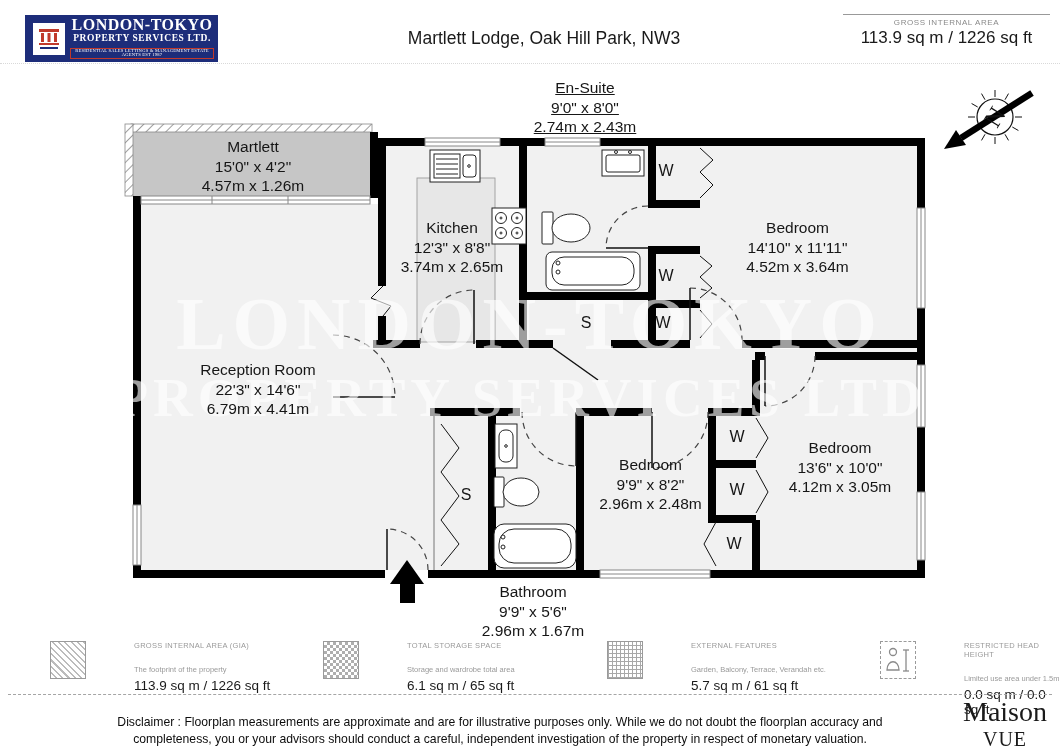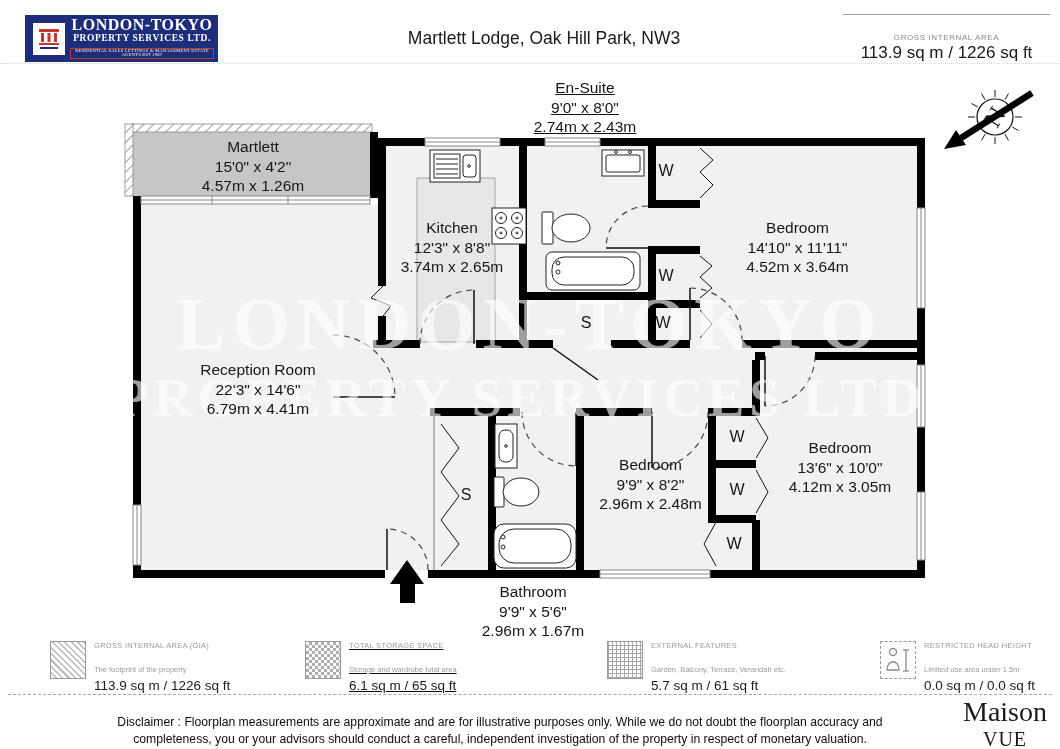--- a/index.html
+++ b/index.html
@@ -7,35 +7,35 @@
         font-family:"Liberation Sans",sans-serif;color:#111;}
   
   .logo{position:absolute;left:25px;top:15px;width:193px;height:47px;background:#1d2d7a;
         display:flex;align-items:center;padding:0;}
   .emblem{width:32px;height:32px;background:#fff;margin:0 5px 0 8px;display:flex;align-items:center;justify-content:center;}
   .logo-text{flex:1;text-align:center;color:#fff;font-family:"Liberation Serif",serif;line-height:1.05;padding-right:4px;}
   .logo-line1{font-size:16px;font-weight:bold;letter-spacing:.5px;}
   .logo-line2{font-size:9.5px;font-weight:bold;letter-spacing:.6px;}
   .logo-tagline{font-size:4.6px;letter-spacing:.2px;margin-top:2px;border:1px solid #c0392b;display:inline-block;padding:0 1px;}
   .title{position:absolute;left:244px;top:28px;width:600px;text-align:center;font-size:17.5px;color:#1a1a1a;}
-  .gia{position:absolute;left:843px;top:14px;width:207px;text-align:center;border-top:1px solid #999;padding-top:18px;}
+  .gia{position:absolute;left:843px;top:14px;width:207px;text-align:center;border-top:1px solid #999;padding-top:3px;}
   .gia-label{font-size:8px;color:#8a8a8a;letter-spacing:.6px;}
   .gia-value{font-size:17px;color:#1a1a1a;margin-top:1px;}
   .header-rule{position:absolute;left:0;top:63px;width:1060px;border-top:1px dotted #d9d9d9;}
   
   .plan-svg{position:absolute;left:0;top:0;}
   .room-label{position:absolute;text-align:center;font-size:15.5px;line-height:19.5px;color:#161616;}
   .letter{position:absolute;width:20px;height:20px;text-align:center;font-size:16px;color:#161616;}
   .watermark{position:absolute;left:0;width:1060px;text-align:center;
              font-family:"Liberation Serif",serif;font-weight:bold;color:rgba(255,255,255,.62);
              white-space:nowrap;pointer-events:none;}
   .wm1{top:282px;font-size:74px;letter-spacing:7px;}
   .wm2{top:366px;font-size:55px;letter-spacing:5px;}
   
-  .legend-item{position:absolute;top:641px;display:flex;}
+  .legend-item{position:absolute;top:641px;display:flex;gap:40px;}
   .swatch{width:34px;height:36px;background:#fff;border:1px solid #9a9a9a;flex:0 0 auto;}
   .sw-hatch{background:repeating-linear-gradient(45deg,#ffffff 0 3px,#bcbcbc 3px 4.5px);}
   .sw-checker{background-color:#fff;border:1px solid #9a9a9a;
     background-image:linear-gradient(45deg,#aeaeae 25%,transparent 25%,transparent 75%,#aeaeae 75%),
                      linear-gradient(45deg,#aeaeae 25%,transparent 25%,transparent 75%,#aeaeae 75%);
     background-size:6px 6px;background-position:0 0,3px 3px;}
   .sw-grid{background:repeating-linear-gradient(0deg,#a8a8a8 0 1px,transparent 1px 4px),
                       repeating-linear-gradient(90deg,#a8a8a8 0 1px,transparent 1px 4px);}
   .sw-person{border:1px dashed #9a9a9a;display:flex;align-items:center;justify-content:center;background:#fff;}
   .legend-txt{margin-left:8px;}
@@ -333,21 +333,21 @@
   <div class="letter" style="left:456px;top:486px;">S</div>
 
   <div class="legend-item" style="left:50px;">
     <div class="swatch sw-hatch"></div>
     <div class="legend-txt">
       <div class="legend-label">GROSS INTERNAL AREA (GIA)</div>
       <div class="legend-sub">The footprint of the property</div>
       <div class="legend-value">113.9 sq m / 1226 sq ft</div>
     </div>
   </div>
-  <div class="legend-item" style="left:305px;text-decoration:underline;">
+  <div class="legend-item" style="left:323px;">
     <div class="swatch sw-checker"></div>
     <div class="legend-txt">
       <div class="legend-label">TOTAL STORAGE SPACE</div>
       <div class="legend-sub">Storage and wardrobe total area</div>
       <div class="legend-value">6.1 sq m / 65 sq ft</div>
     </div>
   </div>
   <div class="legend-item" style="left:607px;">
     <div class="swatch sw-grid"></div>
     <div class="legend-txt">

